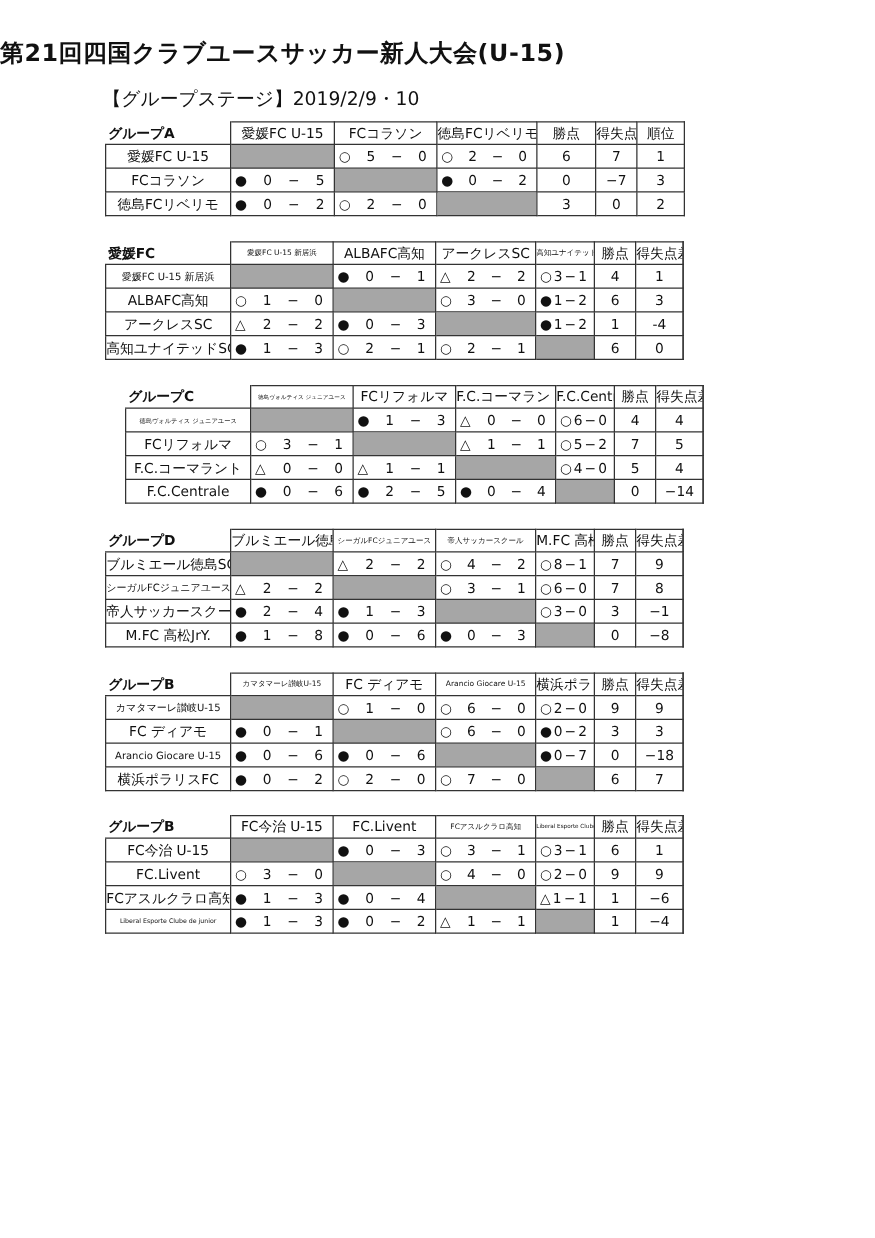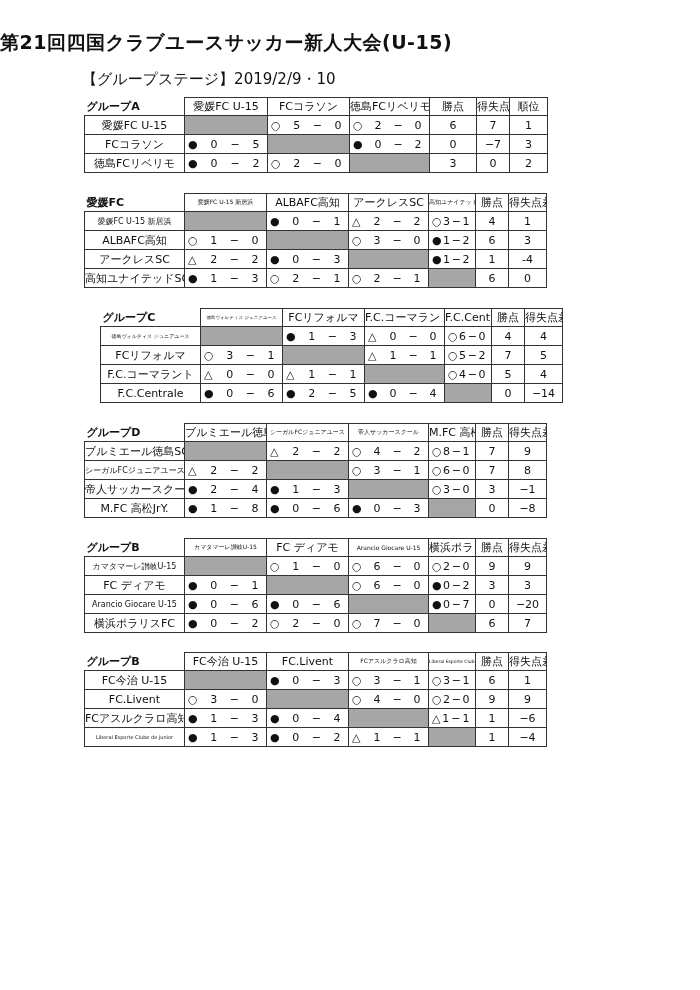--- a/index.html
+++ b/index.html
@@ -691,21 +691,21 @@
             <td class="self"></td>
             <td>
               <div class="score">
                 <span class="mark loss"></span>
                 <span class="num">0</span>
                 <span class="dash">−</span>
                 <span class="num">7</span>
               </div>
             </td>
             <td>0</td>
-            <td>−20</td>
+            <td>−18</td>
             <td>4</td>
           </tr>
           <tr>
             <td class="team ">横浜ポラリスFC</td>
             <td>
               <div class="score">
                 <span class="mark loss"></span>
                 <span class="num">0</span>
                 <span class="dash">−</span>
                 <span class="num">2</span>

